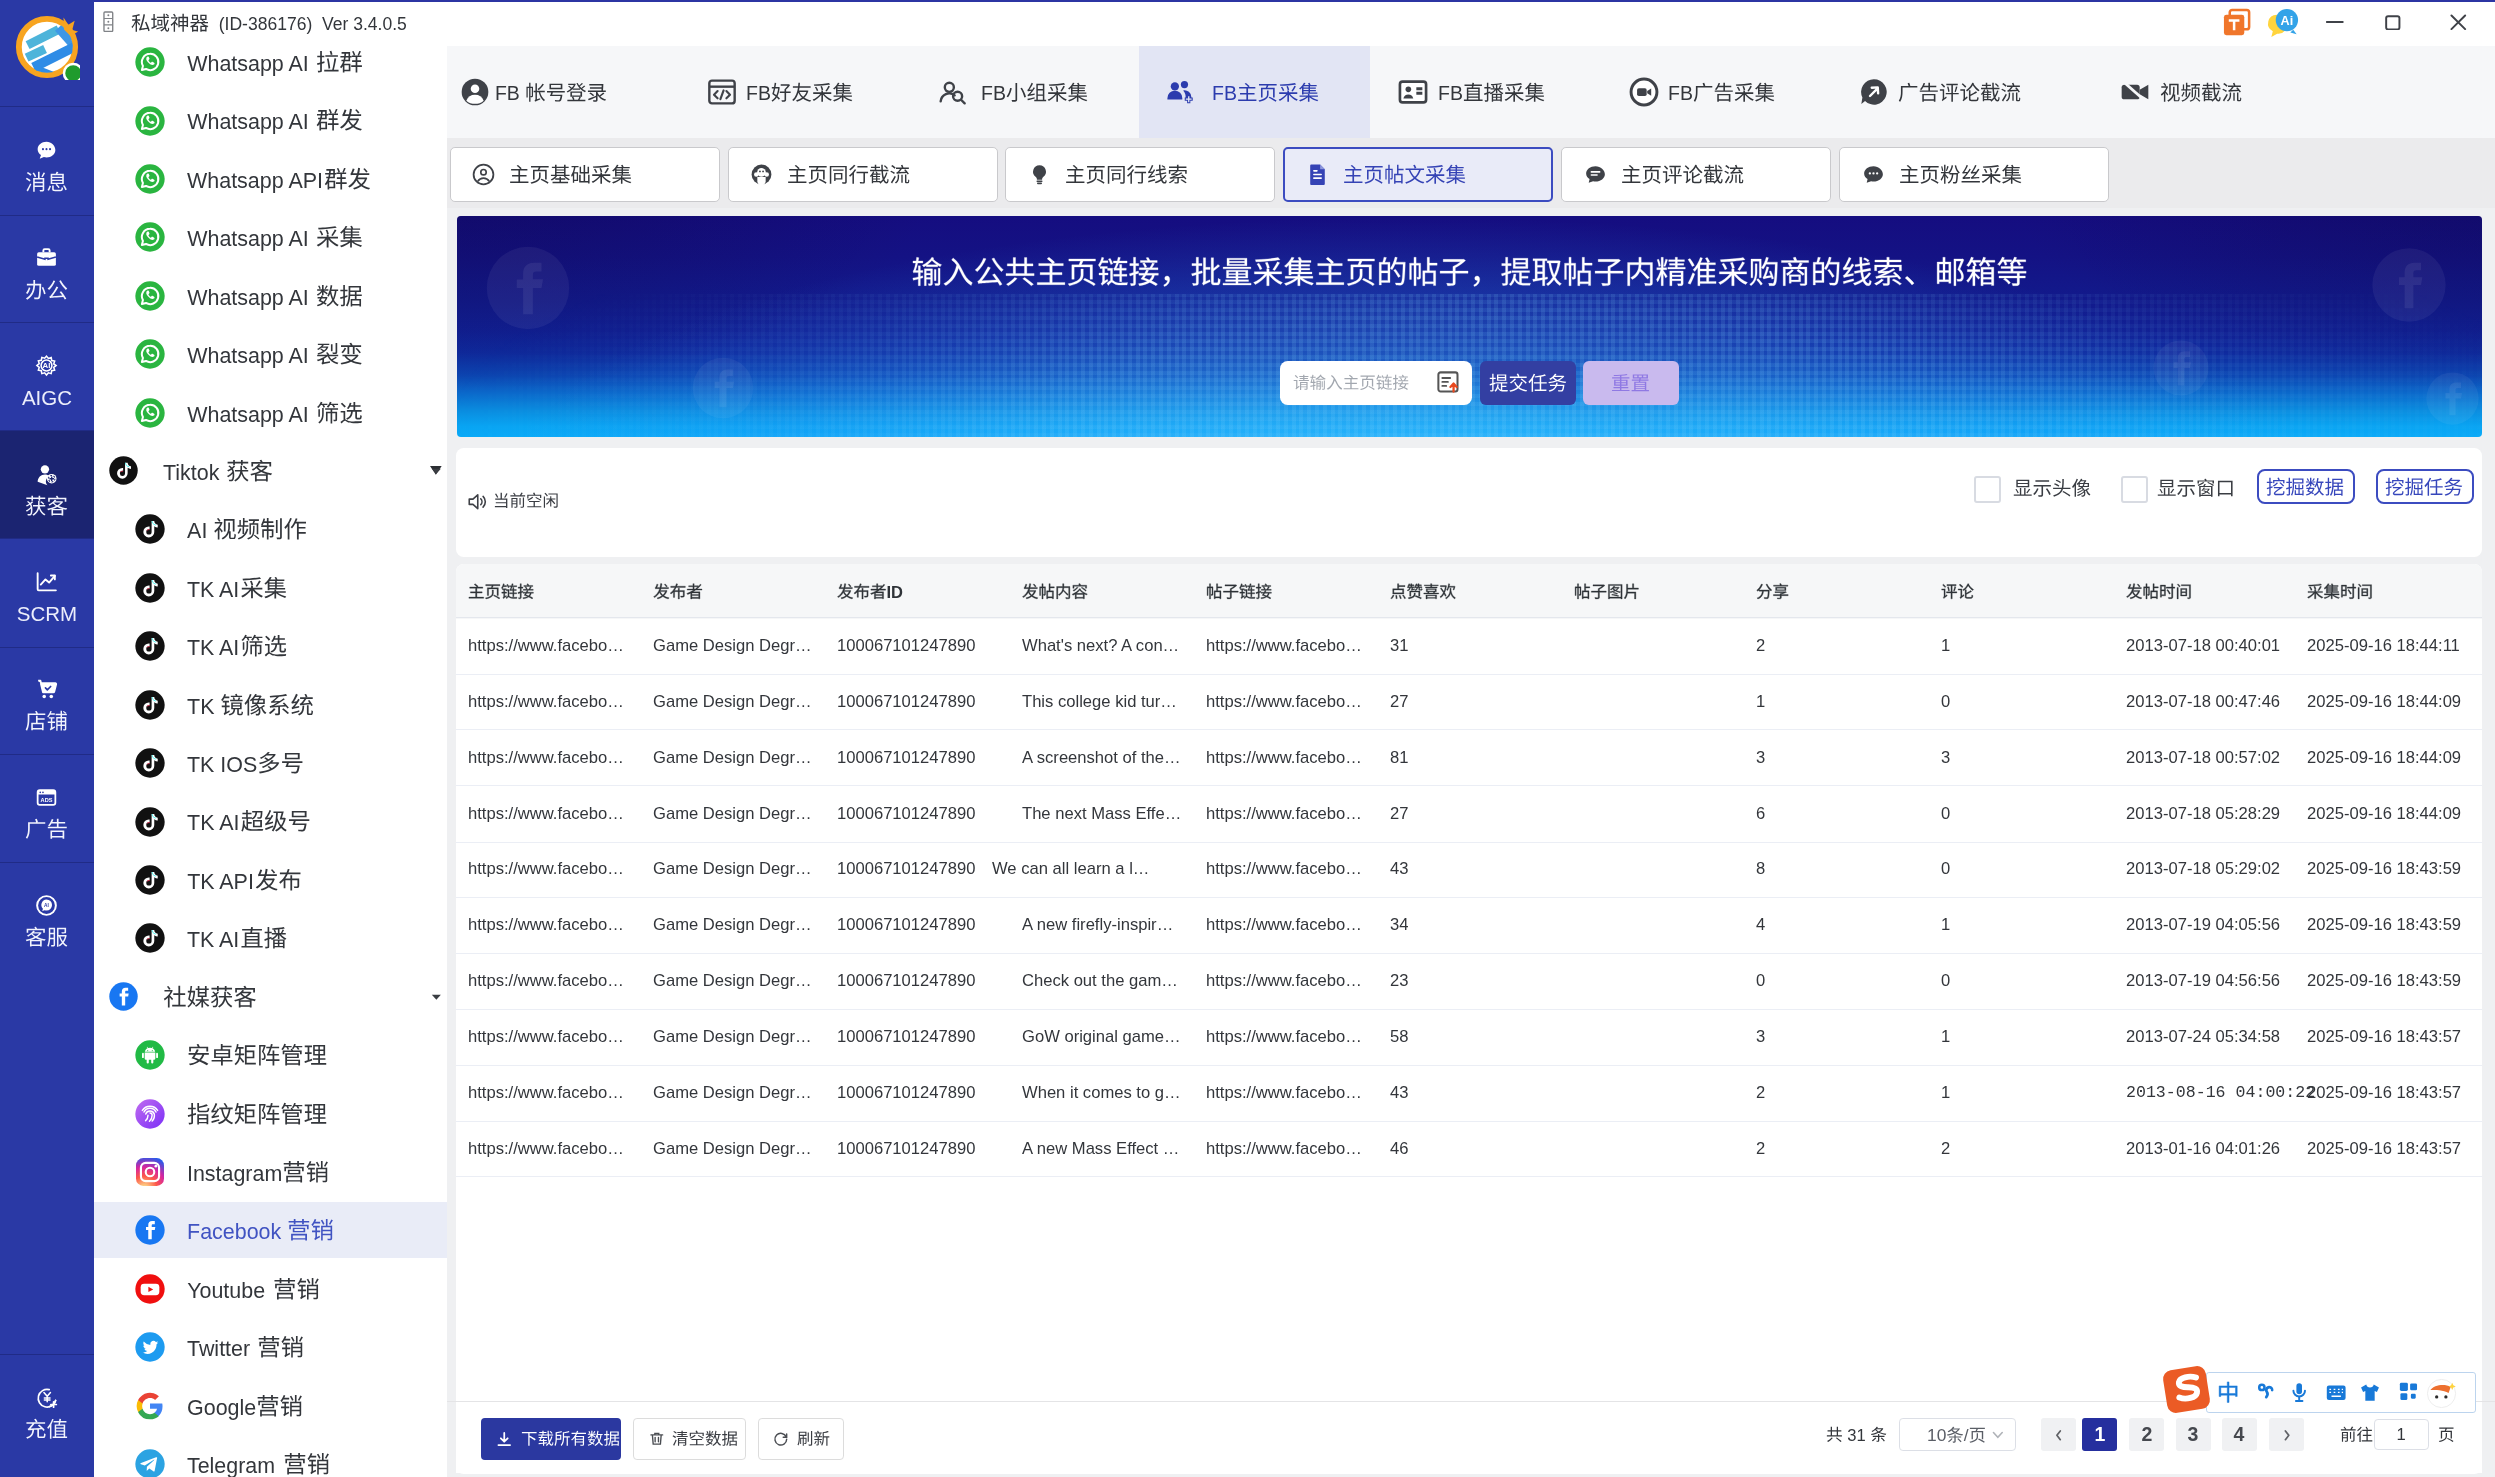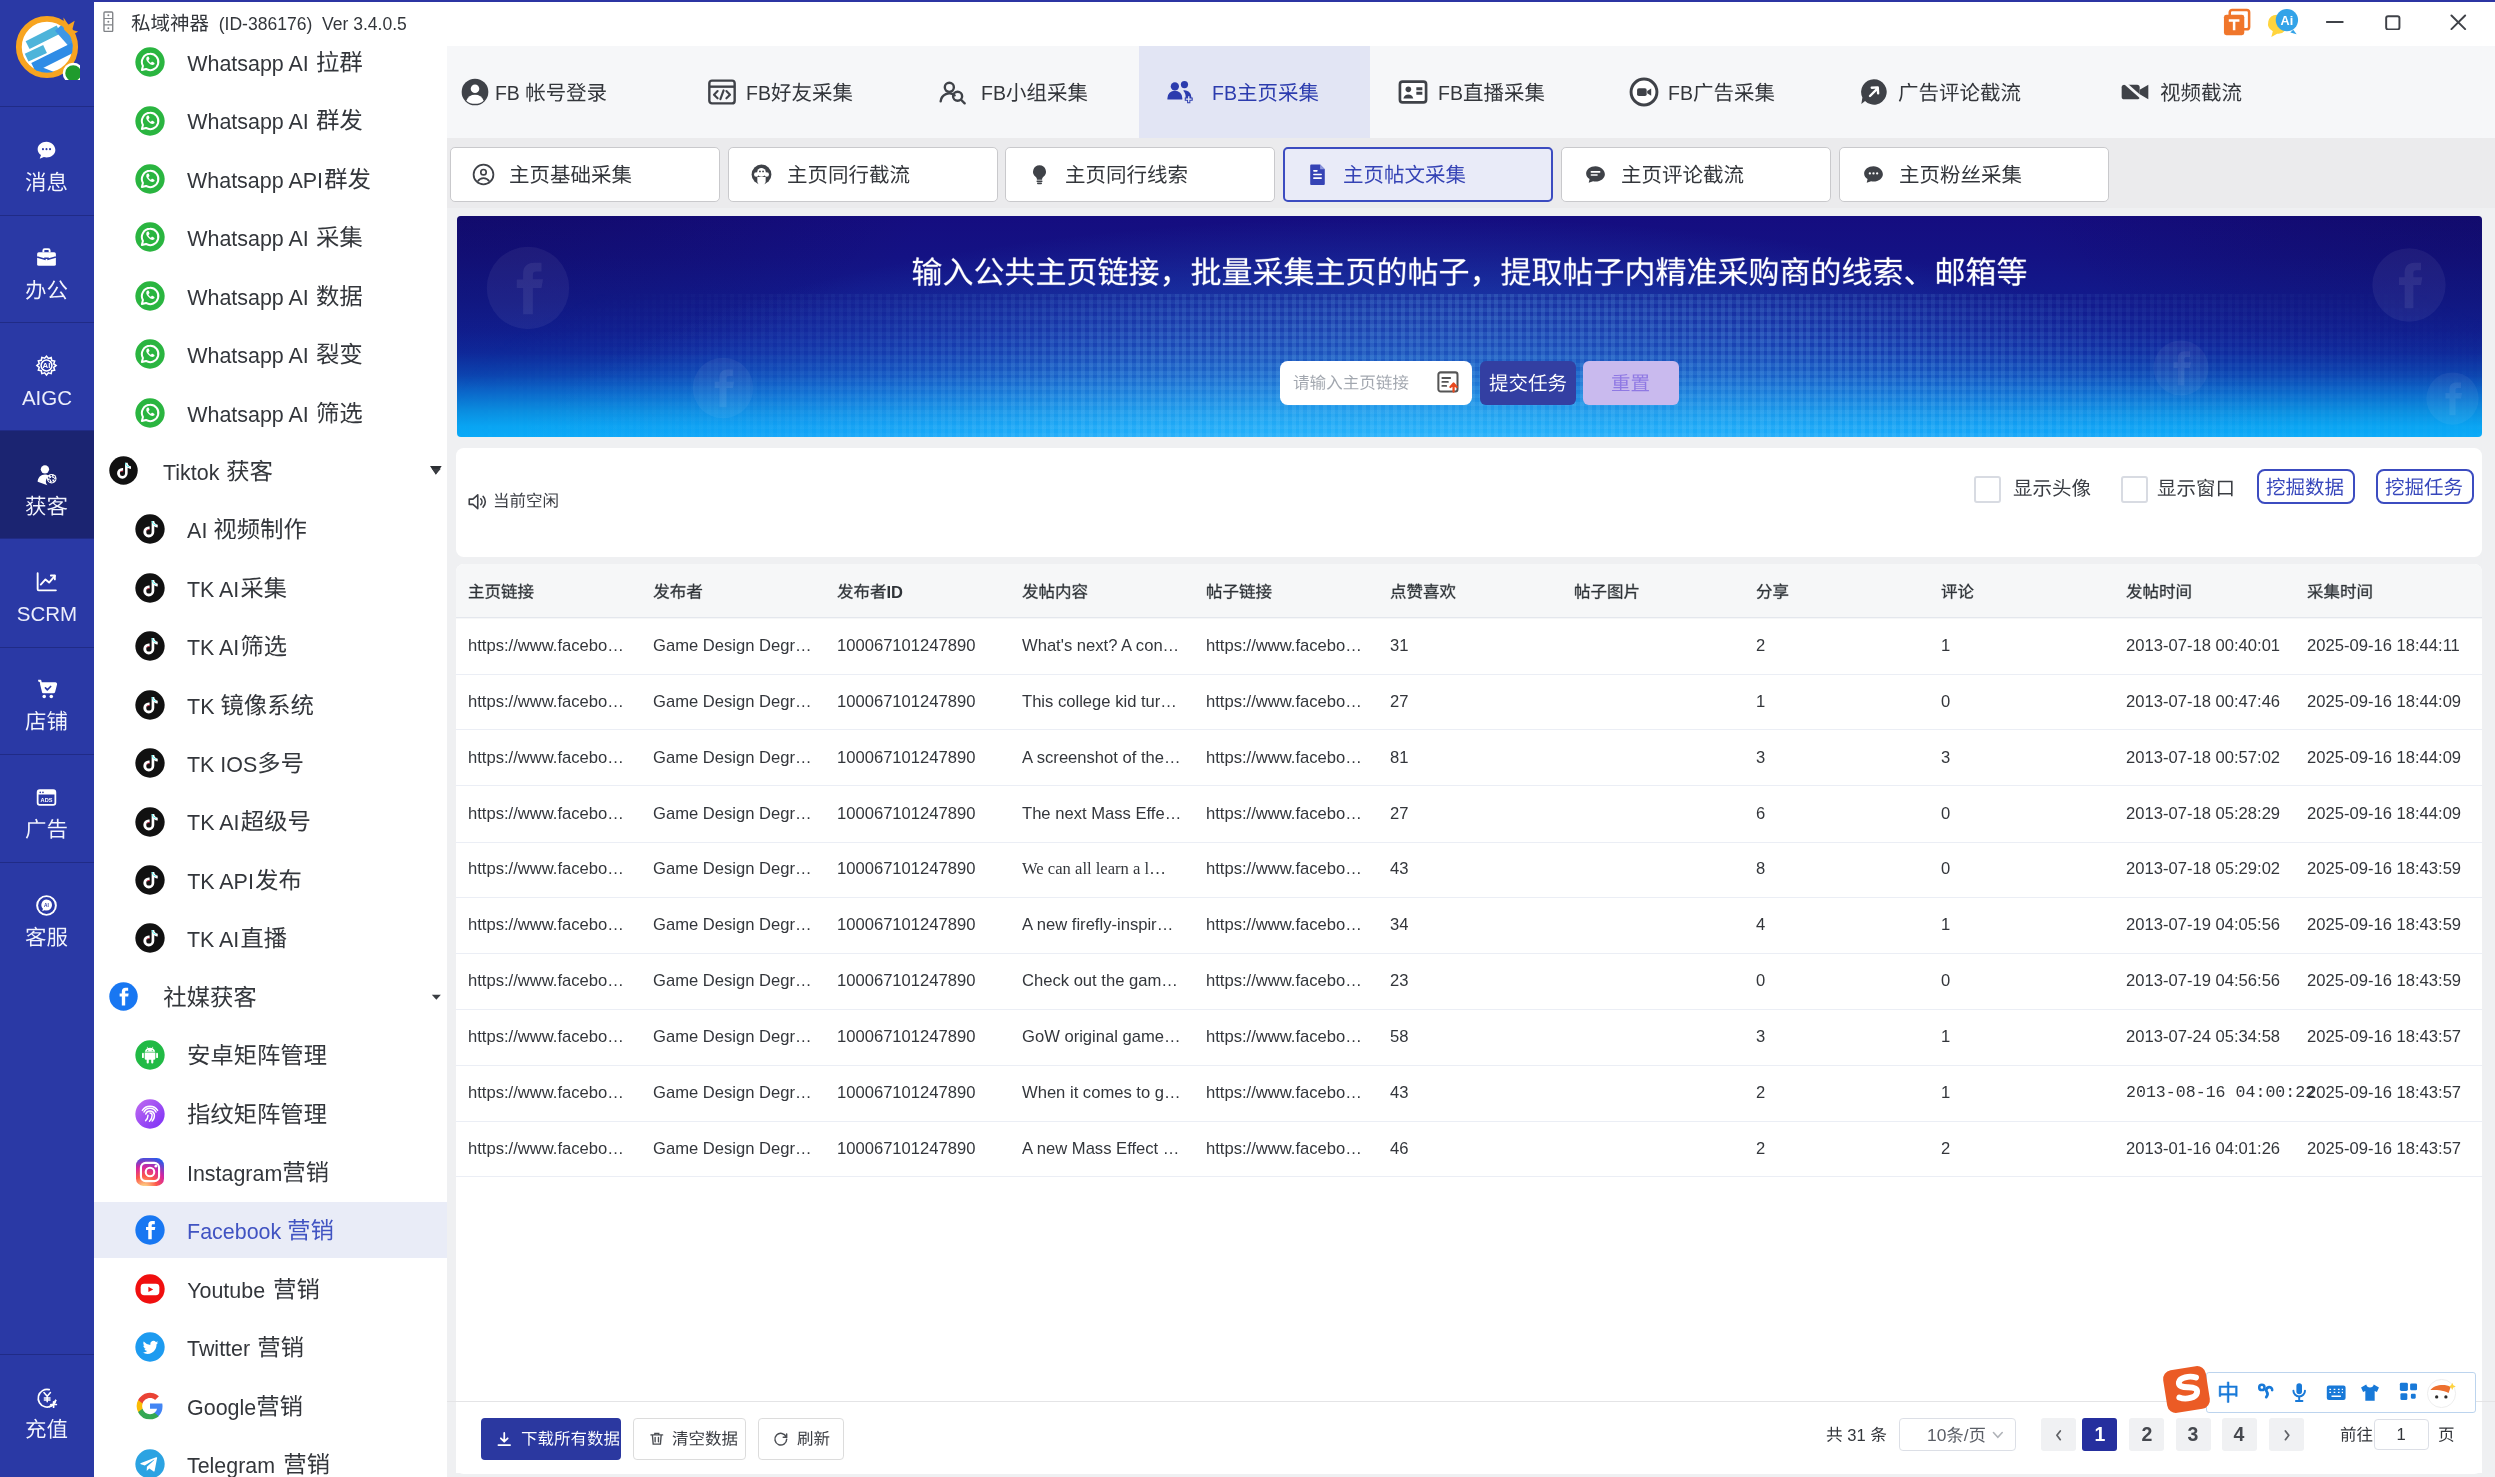--- a/index.html
+++ b/index.html
@@ -210,21 +210,21 @@
 <div style="font-family:'Liberation Sans',sans-serif;font-size:16.6px;color:#33363b;position:absolute;white-space:pre;left:1206px;top:803px;font-size:16.6px;color:#33363b;line-height:21.5px">https://www.facebo…</div>
 <div style="font-family:'Liberation Sans',sans-serif;font-size:16.6px;color:#33363b;position:absolute;white-space:pre;left:1390px;top:803px;font-size:16.6px;color:#33363b;line-height:21.5px">27</div>
 <div style="font-family:'Liberation Sans',sans-serif;font-size:16.6px;color:#33363b;position:absolute;white-space:pre;left:1756px;top:803px;font-size:16.6px;color:#33363b;line-height:21.5px">6</div>
 <div style="font-family:'Liberation Sans',sans-serif;font-size:16.6px;color:#33363b;position:absolute;white-space:pre;left:1941px;top:803px;font-size:16.6px;color:#33363b;line-height:21.5px">0</div>
 <div style="font-family:'Liberation Sans',sans-serif;font-size:16.6px;color:#33363b;position:absolute;white-space:pre;left:2126px;top:803px;font-size:16.6px;color:#33363b;line-height:21.5px">2013-07-18 05:28:29</div>
 <div style="font-family:'Liberation Sans',sans-serif;font-size:16.6px;color:#33363b;position:absolute;white-space:pre;left:2307px;top:803px;font-size:16.6px;color:#33363b;line-height:21.5px">2025-09-16 18:44:09</div>
 <div style="position:absolute;left:456px;top:842px;width:2026px;height:1px;background:#ebeef5"></div>
 <div style="font-family:'Liberation Sans',sans-serif;font-size:16.6px;color:#33363b;position:absolute;white-space:pre;left:468px;top:858px;font-size:16.6px;color:#33363b;line-height:21.5px">https://www.facebo…</div>
 <div style="font-family:'Liberation Sans',sans-serif;font-size:16.6px;color:#33363b;position:absolute;white-space:pre;left:653px;top:858px;font-size:16.6px;color:#33363b;line-height:21.5px">Game Design Degr…</div>
 <div style="font-family:'Liberation Sans',sans-serif;font-size:16.6px;color:#33363b;position:absolute;white-space:pre;left:837px;top:858px;font-size:16.6px;color:#33363b;line-height:21.5px">100067101247890</div>
-<div style="font-family:Liberation Serif, serif;font-size:16.6px;color:#33363b;position:absolute;white-space:pre;left:1022px;top:858px;font-size:16.6px;color:#33363b;line-height:21.5px">We can all learn a l…</div>
+<div style="font-family:Liberation Sans, sans-serif;font-size:16.6px;color:#33363b;position:absolute;white-space:pre;left:992px;top:858px;font-size:16.6px;color:#33363b;line-height:21.5px">We can all learn a l…</div>
 <div style="font-family:'Liberation Sans',sans-serif;font-size:16.6px;color:#33363b;position:absolute;white-space:pre;left:1206px;top:858px;font-size:16.6px;color:#33363b;line-height:21.5px">https://www.facebo…</div>
 <div style="font-family:'Liberation Sans',sans-serif;font-size:16.6px;color:#33363b;position:absolute;white-space:pre;left:1390px;top:858px;font-size:16.6px;color:#33363b;line-height:21.5px">43</div>
 <div style="font-family:'Liberation Sans',sans-serif;font-size:16.6px;color:#33363b;position:absolute;white-space:pre;left:1756px;top:858px;font-size:16.6px;color:#33363b;line-height:21.5px">8</div>
 <div style="font-family:'Liberation Sans',sans-serif;font-size:16.6px;color:#33363b;position:absolute;white-space:pre;left:1941px;top:858px;font-size:16.6px;color:#33363b;line-height:21.5px">0</div>
 <div style="font-family:'Liberation Sans',sans-serif;font-size:16.6px;color:#33363b;position:absolute;white-space:pre;left:2126px;top:858px;font-size:16.6px;color:#33363b;line-height:21.5px">2013-07-18 05:29:02</div>
 <div style="font-family:'Liberation Sans',sans-serif;font-size:16.6px;color:#33363b;position:absolute;white-space:pre;left:2307px;top:858px;font-size:16.6px;color:#33363b;line-height:21.5px">2025-09-16 18:43:59</div>
 <div style="position:absolute;left:456px;top:897px;width:2026px;height:1px;background:#ebeef5"></div>
 <div style="font-family:'Liberation Sans',sans-serif;font-size:16.6px;color:#33363b;position:absolute;white-space:pre;left:468px;top:914px;font-size:16.6px;color:#33363b;line-height:21.5px">https://www.facebo…</div>
 <div style="font-family:'Liberation Sans',sans-serif;font-size:16.6px;color:#33363b;position:absolute;white-space:pre;left:653px;top:914px;font-size:16.6px;color:#33363b;line-height:21.5px">Game Design Degr…</div>
 <div style="font-family:'Liberation Sans',sans-serif;font-size:16.6px;color:#33363b;position:absolute;white-space:pre;left:837px;top:914px;font-size:16.6px;color:#33363b;line-height:21.5px">100067101247890</div>

